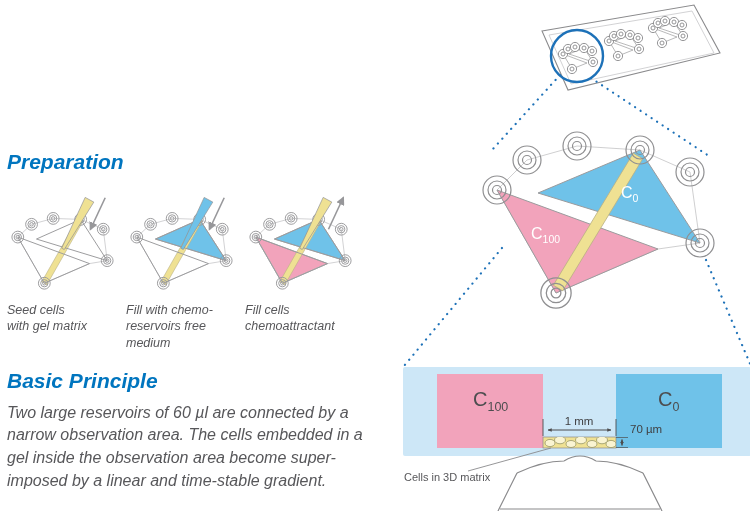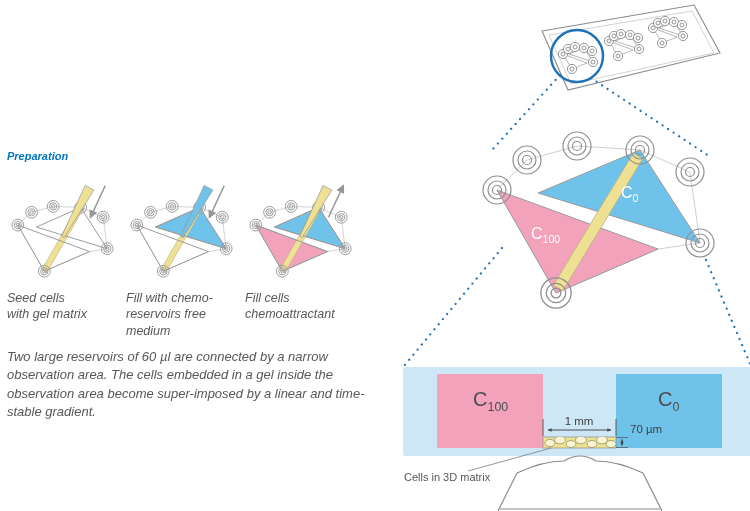--- a/index.html
+++ b/index.html
@@ -1,27 +1,27 @@
 <!DOCTYPE html>
 <html><head>
 <meta charset="utf-8">
 <style>
   *{margin:0;padding:0;box-sizing:border-box}
   html,body{width:750px;height:511px}
   body{position:relative;background:#fff;overflow:hidden;
        font-family:"Liberation Sans","DejaVu Sans",sans-serif}
   .left-col{position:absolute;left:7px;top:150px;width:372px}
-  .sec{font-style:italic;font-weight:bold;font-size:11px;color:#0075bf}
+  .sec{font-style:italic;font-weight:bold;font-size:21px;color:#0075bf}
   .steps{display:flex;gap:6px;margin-top:12px}
   .step{width:113px}
   .mini{width:110px;height:110px;display:block}
   figcaption{font-style:italic;font-size:12.5px;color:#57575a;line-height:1.3;
              white-space:pre-line;margin-top:6px}
   .bp-head{margin-top:18px}
-  .bp-text{font-style:italic;font-size:13px;color:#57575a;line-height:1.42;margin-top:9px;max-width:368px}
+  .bp-text{font-style:italic;font-size:16px;color:#57575a;line-height:1.42;margin-top:9px;max-width:368px}
   .overlay{position:absolute;left:0;top:0}
   .zl{fill:#ffffff;font-size:16px}
   .xl{fill:#4d4d4f;font-size:20px}
   .dim{fill:#3f3f41;font-size:11.5px}
   .small{fill:#57575a;font-size:11px}
   .prep-arrow{stroke:#97979a;stroke-width:1.6}
   .strip{stroke:#b9b083;stroke-width:0.6}
 </style>
 </head>
 <body>
@@ -115,20 +115,21 @@
         <use href="#miniOutline"></use>
         <use href="#pip" fill="#efe193"></use>
         <line class="prep-arrow" x1="85" y1="34" x2="100" y2="2" marker-end="url(#arrg)"></line>
       </svg>
       <figcaption>Fill cells
 chemoattractant</figcaption>
     </figure>
 
   </div>
 
+  <h2 class="sec bp-head">Basic Principle</h2>
   <p class="bp-text">Two large reservoirs of 60 µl are connected by a narrow observation area. The cells embedded in a gel inside the observation area become super-imposed by a linear and time-stable gradient.</p>
 </div>
 
 <svg class="overlay" width="750" height="511" viewBox="0 0 750 511">
 
   <g fill="none" stroke="#8a8a8c">
     <polygon points="542,31 694,5 720,53 568,90" fill="#ffffff" stroke-width="1.1"></polygon>
     <polygon points="549,35 692,11 714,53 571,84" stroke="#bfbfc1" stroke-width="0.7"></polygon>
     <use href="#cluster" transform="translate(578,55)"></use>
     <use href="#cluster" transform="translate(624,42)"></use>

